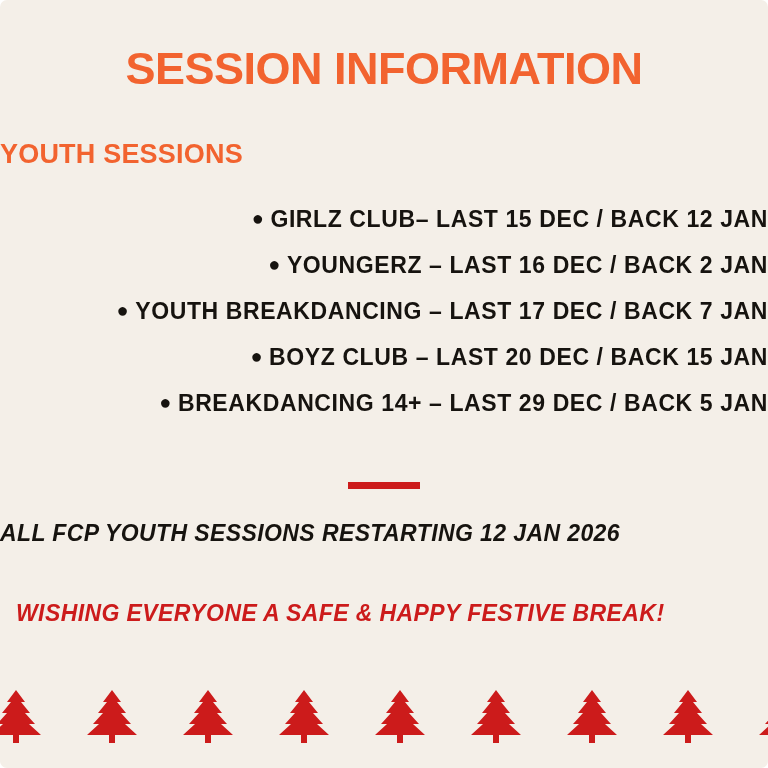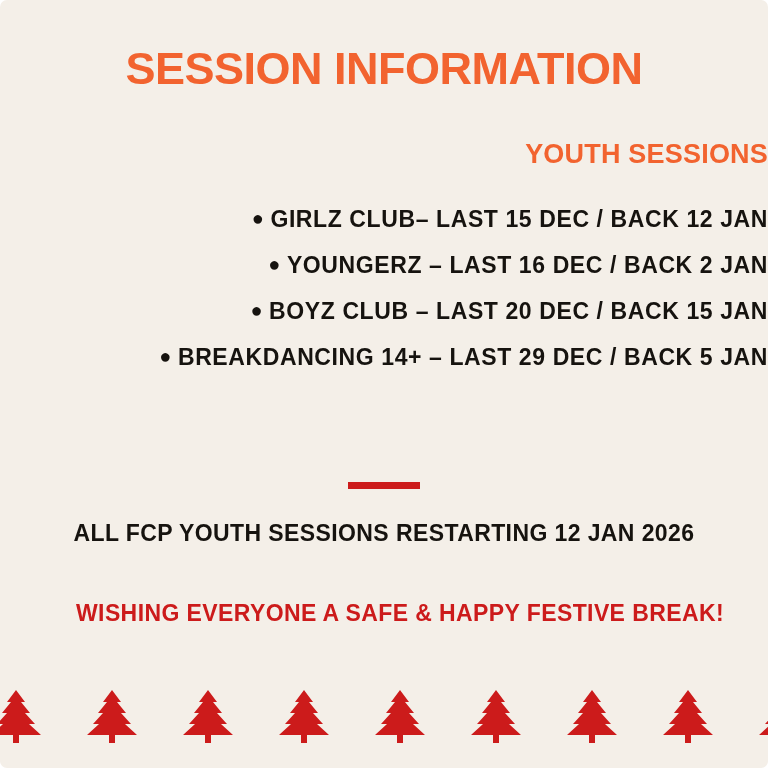--- a/index.html
+++ b/index.html
@@ -36,21 +36,21 @@
     line-height: 1.1;
     white-space: nowrap;
   }
 
   
   .subtitle {
     position: absolute;
     top: 140px;
     left: 0;
     width: 768px;
-    text-align: right;
+    text-align: left;
     font-size: 27px;
     font-weight: bold;
     letter-spacing: 0.2px;
     color: #f2632f;
     line-height: 1.1;
     white-space: nowrap;
   }
 
   
   .session-list {
@@ -90,21 +90,22 @@
     width: 72px;
     height: 7px;
     background: #cc1b1b;
   }
 
   
   .footnote {
     position: absolute;
     left: 0;
     width: 768px;
-    text-align: center;
+    text-align: left;
+    font-style: italic;
     font-weight: bold;
     white-space: nowrap;
   }
   .footnote-restart {
     top: 520px;
     font-size: 23px;
     letter-spacing: 0.4px;
     color: #16130f;
   }
   .footnote-wishing {
@@ -147,20 +148,21 @@
 
 <div id="poster">
 
   <div class="title">SESSION INFORMATION</div>
 
   <div class="subtitle">YOUTH SESSIONS</div>
 
   <ul class="session-list" id="session-list">
       <li class="session-item"><span class="bullet">●</span><span>GIRLZ CLUB– LAST 15 DEC / BACK 12 JAN</span></li>
       <li class="session-item"><span class="bullet">●</span><span>YOUNGERZ – LAST 16 DEC / BACK 2 JAN</span></li>
+      <li class="session-item"><span class="bullet">●</span><span>YOUTH BREAKDANCING – LAST 17 DEC / BACK 7 JAN</span></li>
       <li class="session-item"><span class="bullet">●</span><span>BOYZ CLUB – LAST 20 DEC / BACK 15 JAN</span></li>
       <li class="session-item"><span class="bullet">●</span><span>BREAKDANCING 14+ – LAST 29 DEC / BACK 5 JAN</span></li>
     </ul>
 
   <div class="divider"></div>
 
   <div class="footnote footnote-restart">ALL FCP YOUTH SESSIONS RESTARTING 12 JAN 2026</div>
 
   <div class="footnote footnote-wishing">WISHING EVERYONE A SAFE &amp; HAPPY FESTIVE BREAK!</div>
 

